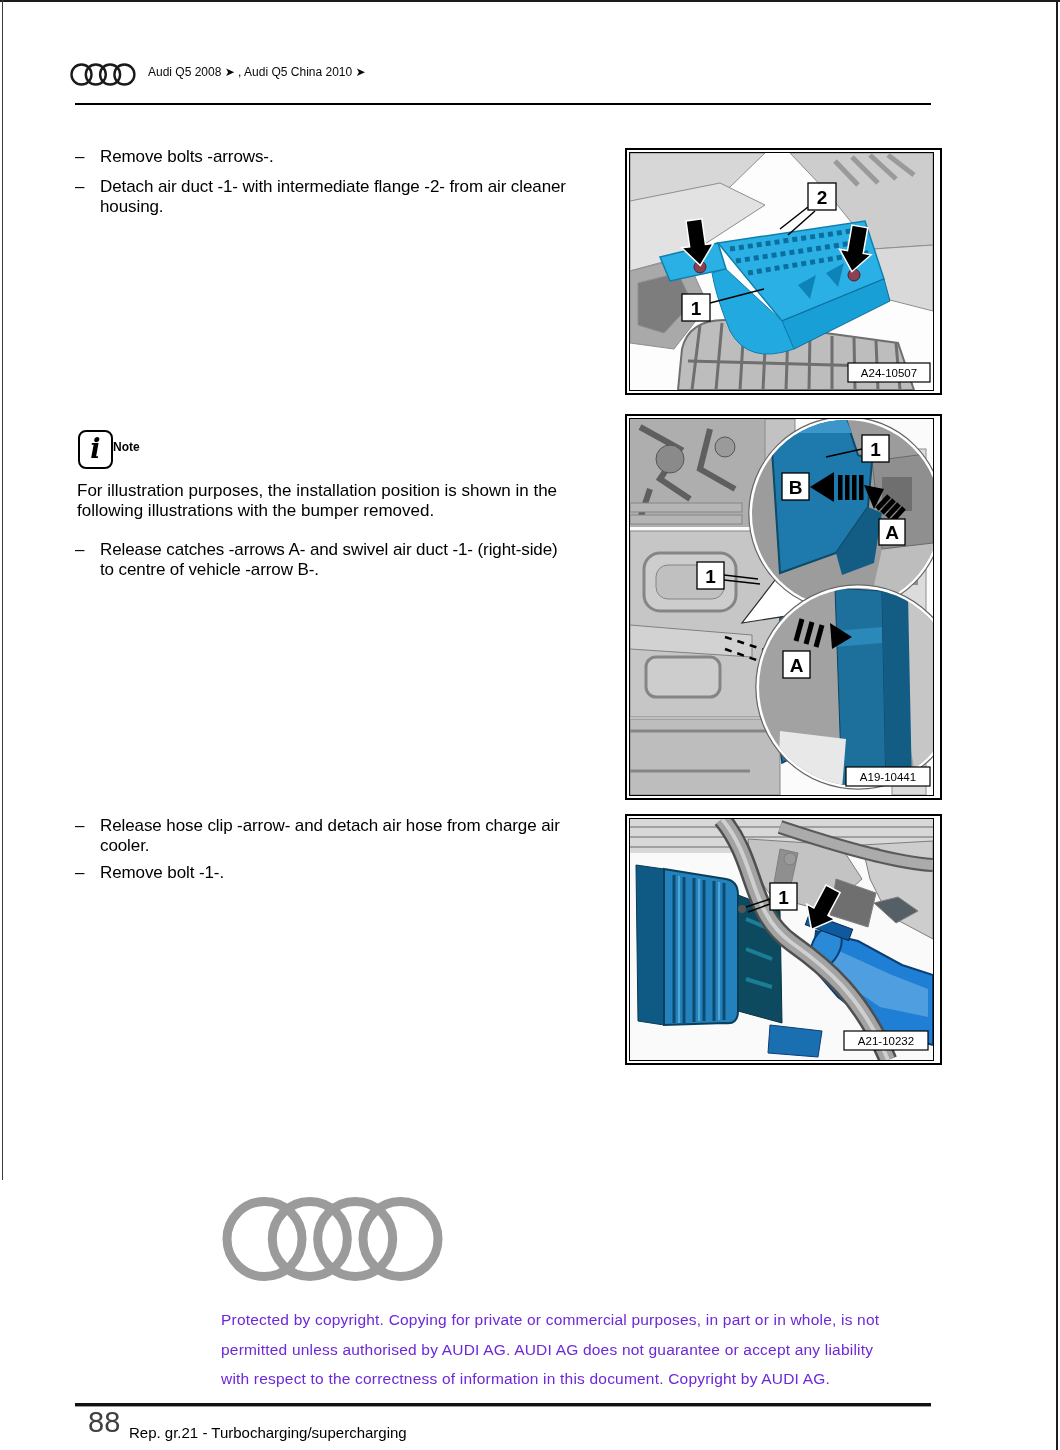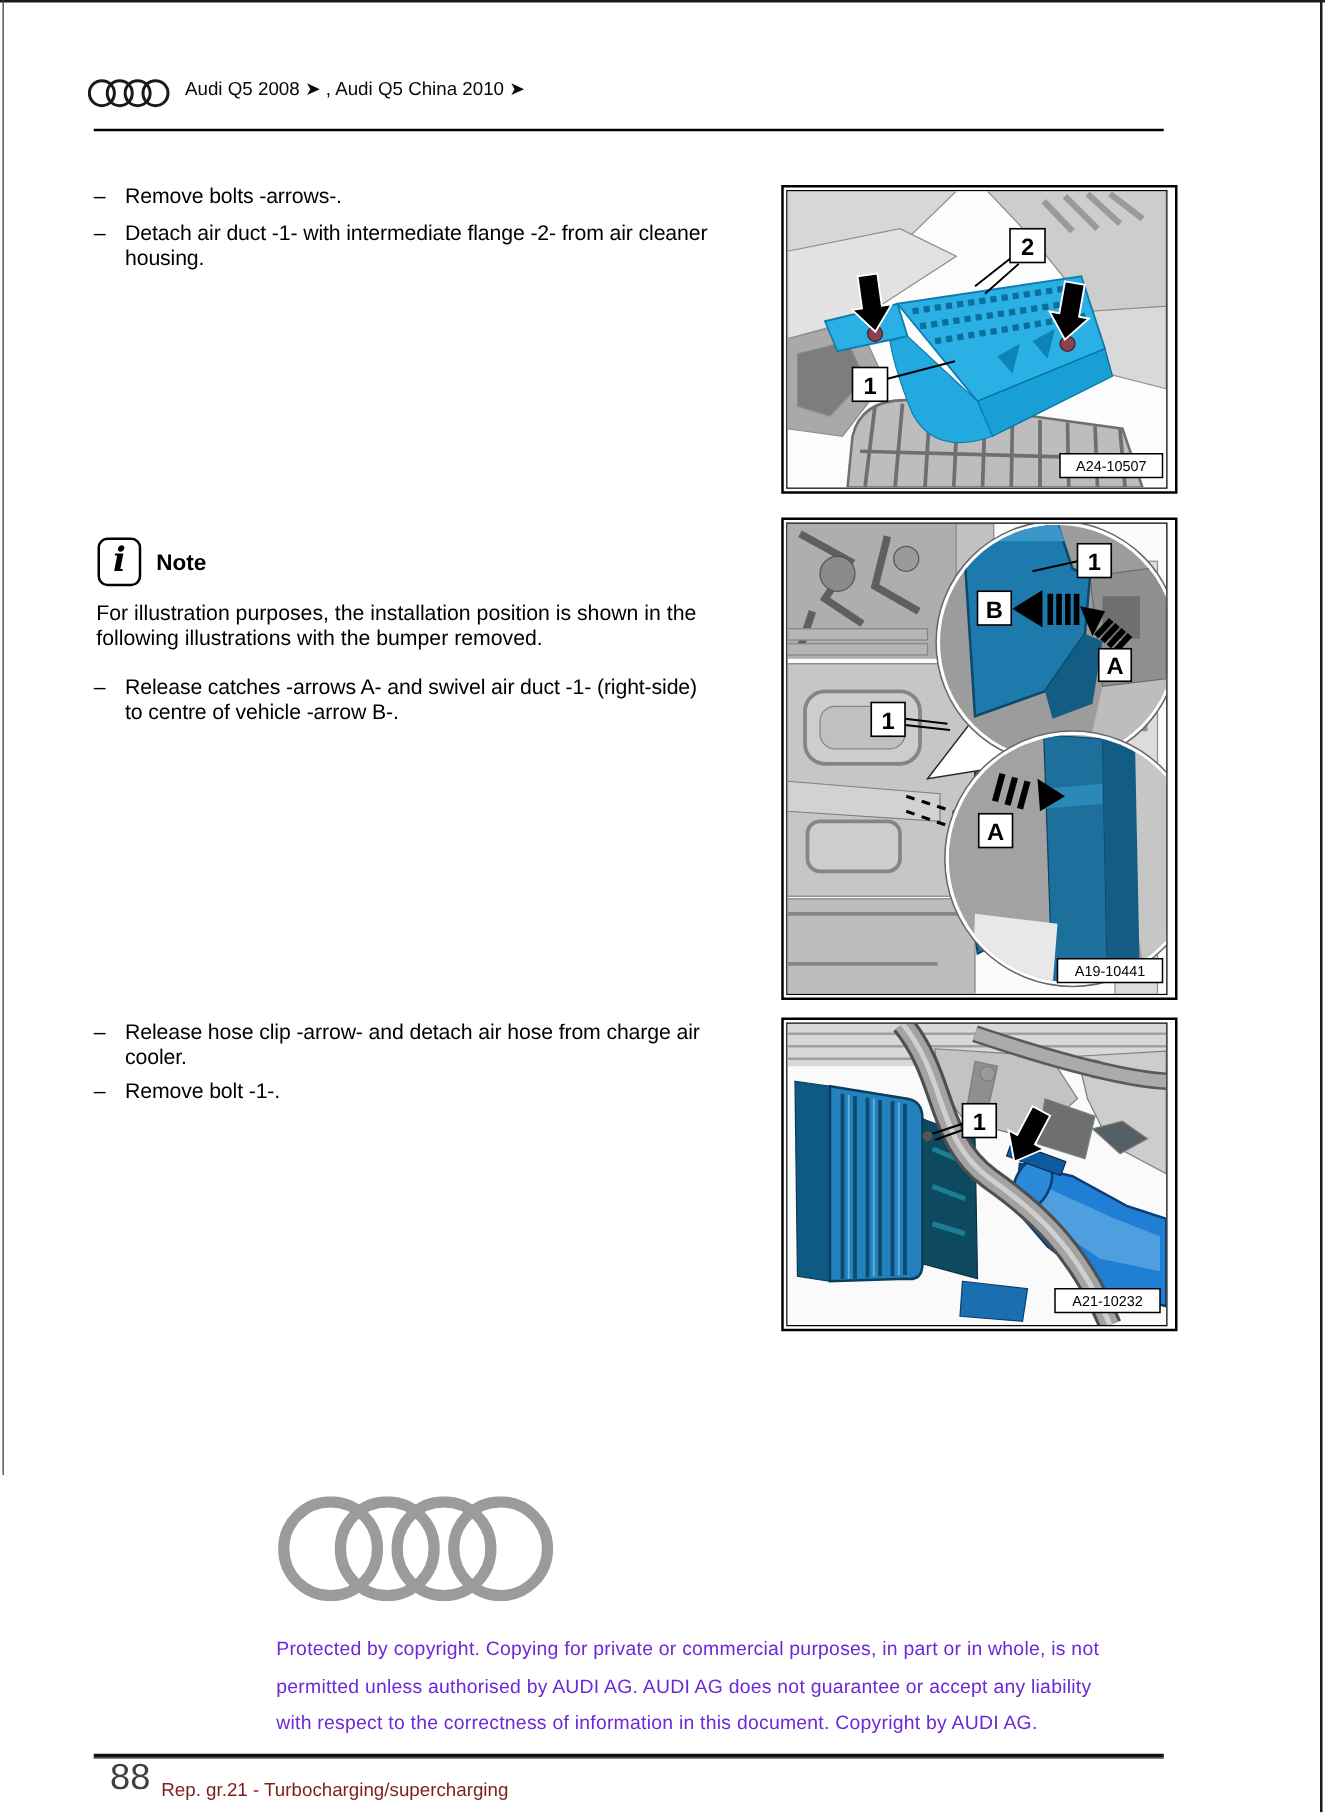--- a/index.html
+++ b/index.html
@@ -6,52 +6,52 @@
   #page {
     position:relative; width:1060px; height:1450px; background:#ffffff;
     font-family:"Liberation Sans", sans-serif; color:#000; overflow:hidden;
   }
   .abs { position:absolute; }
   
   .edge-top   { left:0; top:0; width:1060px; height:2px; background:#1c1c1c; }
   .edge-left  { left:2px; top:0; width:1px; height:1180px; background:#3a3a3a; }
   .edge-right { left:1056px; top:0; width:2px; height:1450px; background:#1c1c1c; }
   
-  .hdr-text { left:148px; top:60px; font-size:15px; line-height:24px; color:#0a0a0a; }
+  .hdr-text { left:148px; top:60px; font-size:12px; line-height:24px; color:#0a0a0a; }
   .hdr-line2 { letter-spacing:-0.2px; }
   .hdr-rule { left:75px; top:103px; width:856px; height:2px; background:#000; }
   
   .step { display:flex; font-size:17px; line-height:19.5px; letter-spacing:-0.1px; }
   .step .marker { width:25px; flex:0 0 25px; }
   .step .txt { width:492px; white-space:pre-line; }
   
   .note-icon {
     left:78px; top:430px; width:31px; height:33px;
     border:2.5px solid #000; border-radius:8px;
     display:flex; align-items:center; justify-content:center;
     font-family:"DejaVu Serif", serif; font-style:italic; font-weight:bold; font-size:27px;
     padding-bottom:2px;
   }
-  .note-label { left:125px; top:440px; font-size:18px; font-weight:600; }
+  .note-label { left:113px; top:440px; font-size:12px; font-weight:600; }
   .note-text { left:77px; top:481px; width:520px; font-size:17px; line-height:19.5px;
                white-space:pre-line; }
   
   .figure { left:625px; width:309px; border:2px solid #000; padding:2px; background:#fff; }
   .fig-inner { border:1px solid #000; position:relative; overflow:hidden; }
   .figure svg { display:block; }
   .cap { font-size:19px; font-weight:600; }
   .code { font-size:11.5px; }
   
   .watermark { left:222px; top:1197px; }
   
   .copy { left:221px; top:1305px; font-size:15.5px; line-height:29.5px; color:#6d28d9; letter-spacing:0.2px; }
   
   .ftr-rule { left:75px; top:1403px; width:856px; height:3px; background:#111; border-bottom:1px solid #999; }
   .page-num { left:88px; top:1406px; font-size:29px; color:#404040; }
-  .ftr-sec { left:129px; top:1424px; font-size:15px; color:#7f1d1d; }
+  .ftr-sec { left:129px; top:1424px; font-size:15px; color:#000000; }
 </style>
 </head>
 <body>
 
 <div id="page">
 
   <div class="abs edge-top"></div>
   <div class="abs edge-left"></div>
   <div class="abs edge-right"></div>
 

